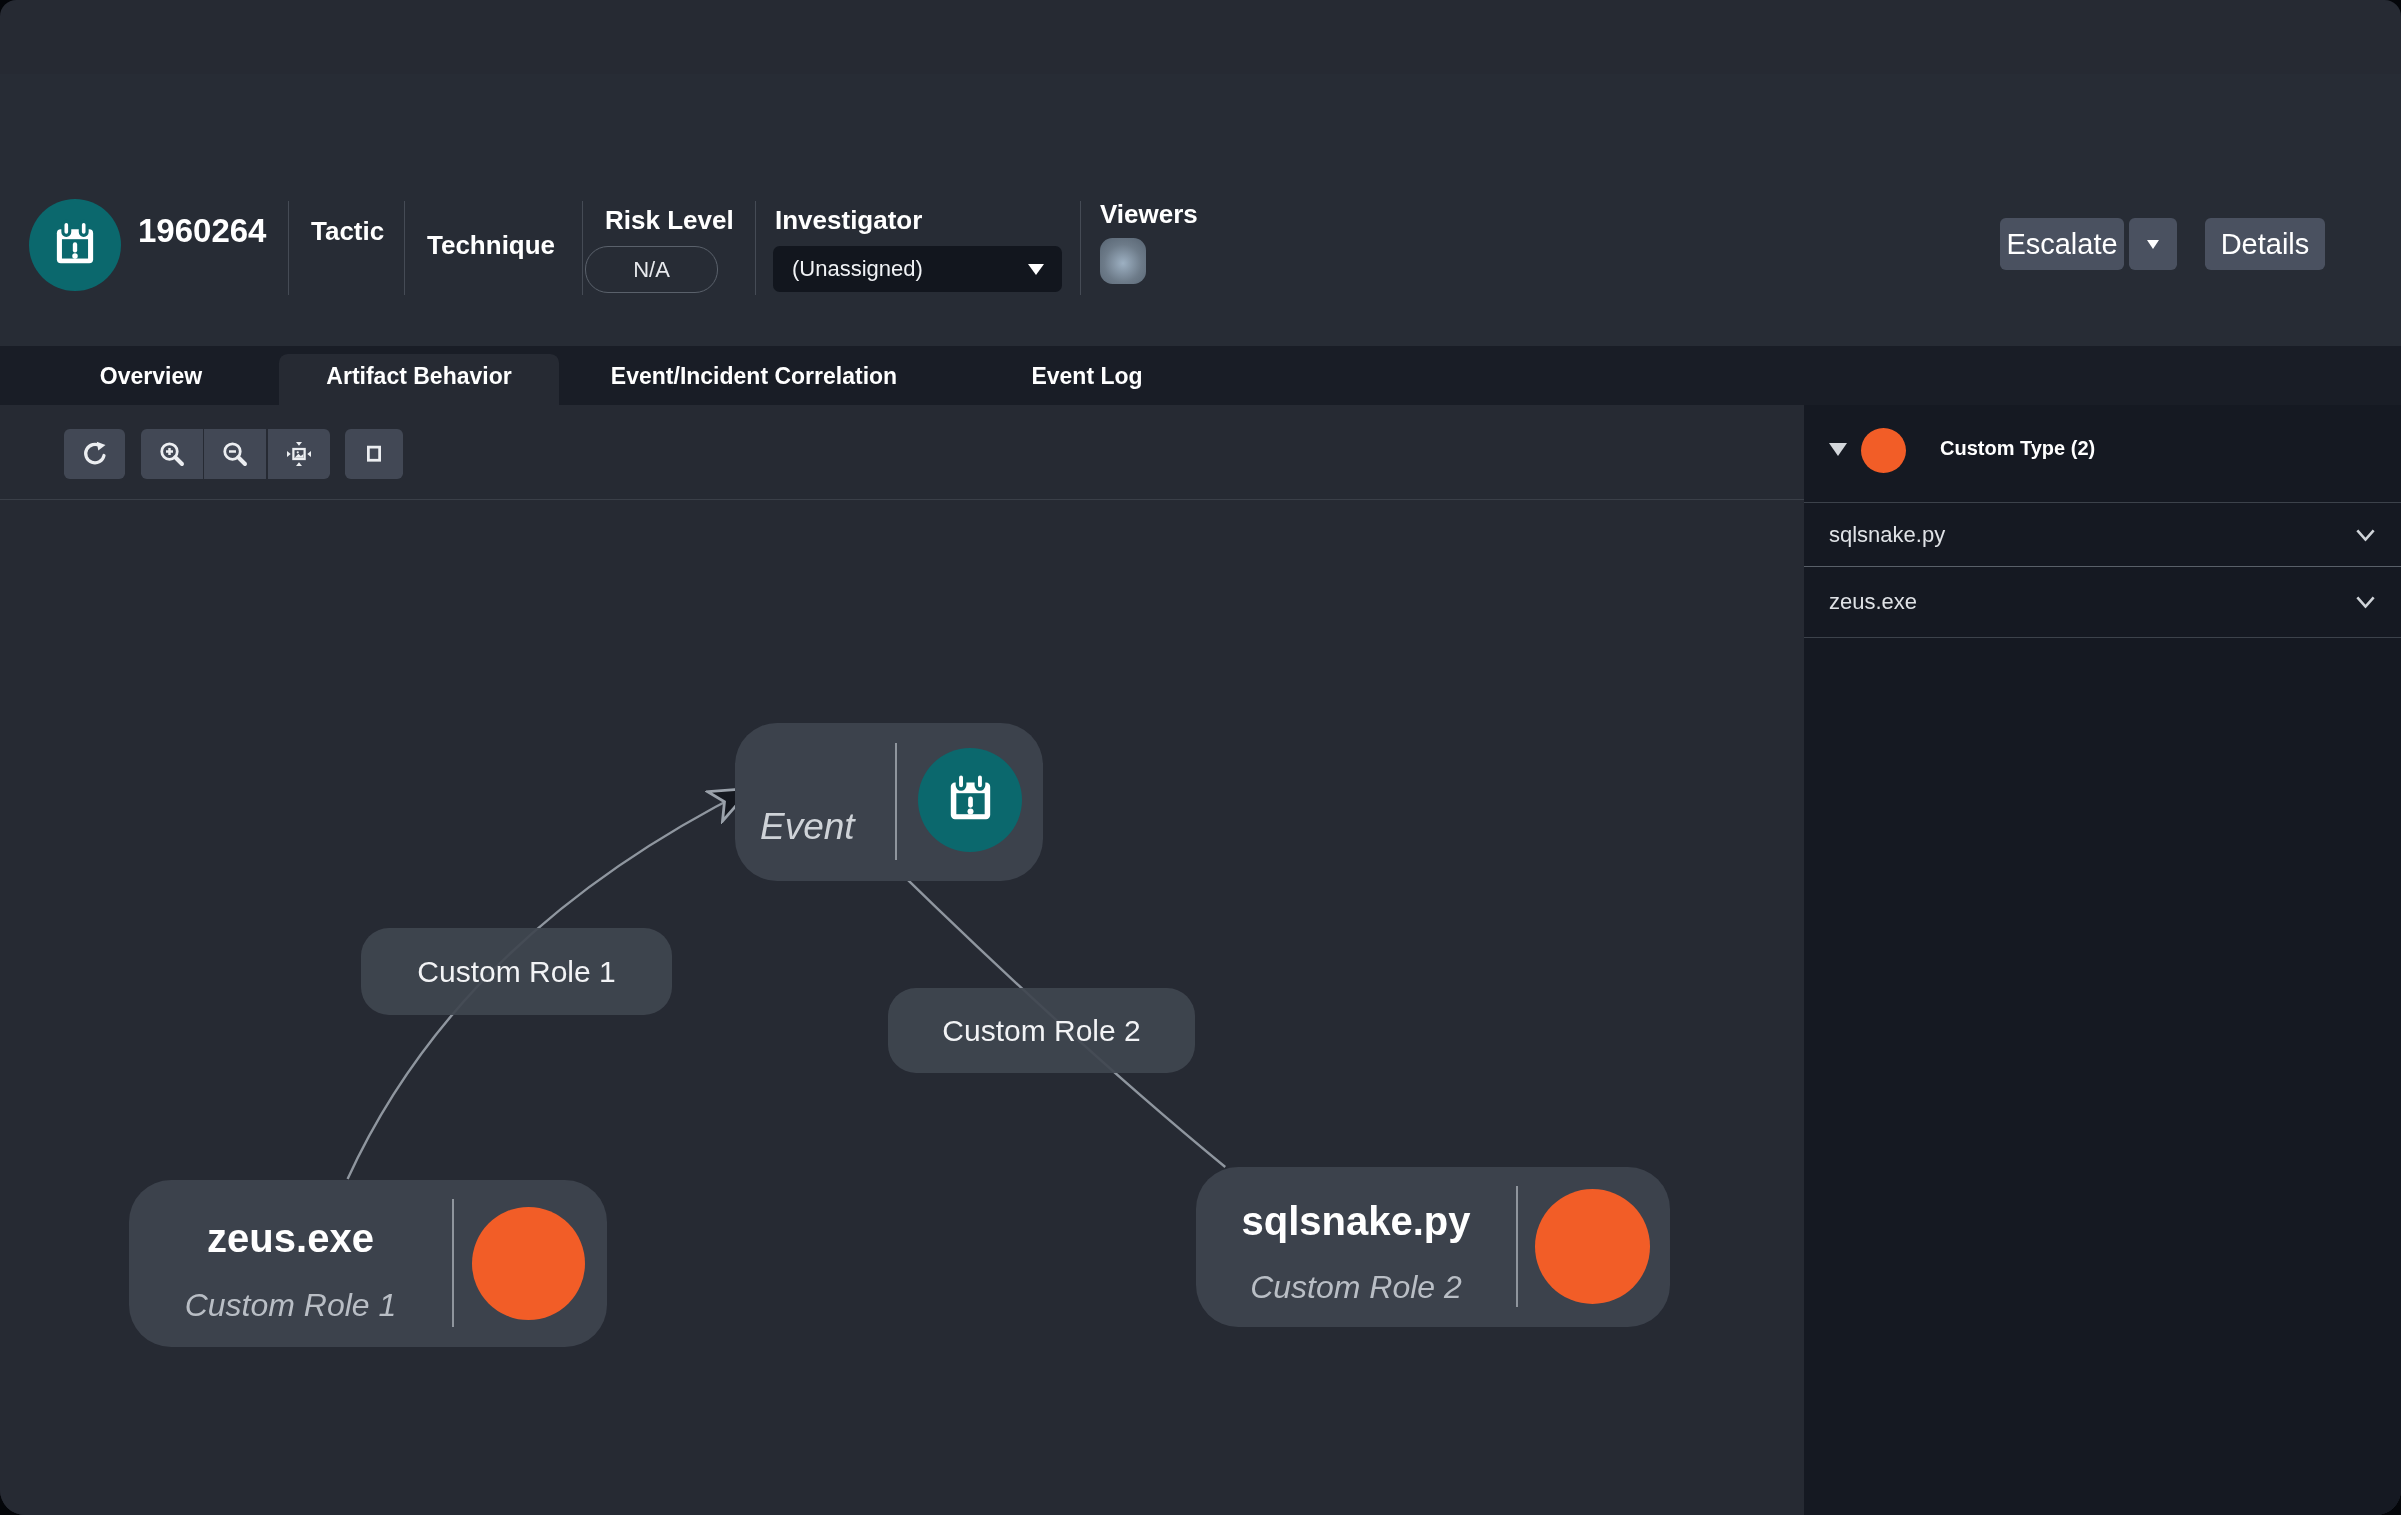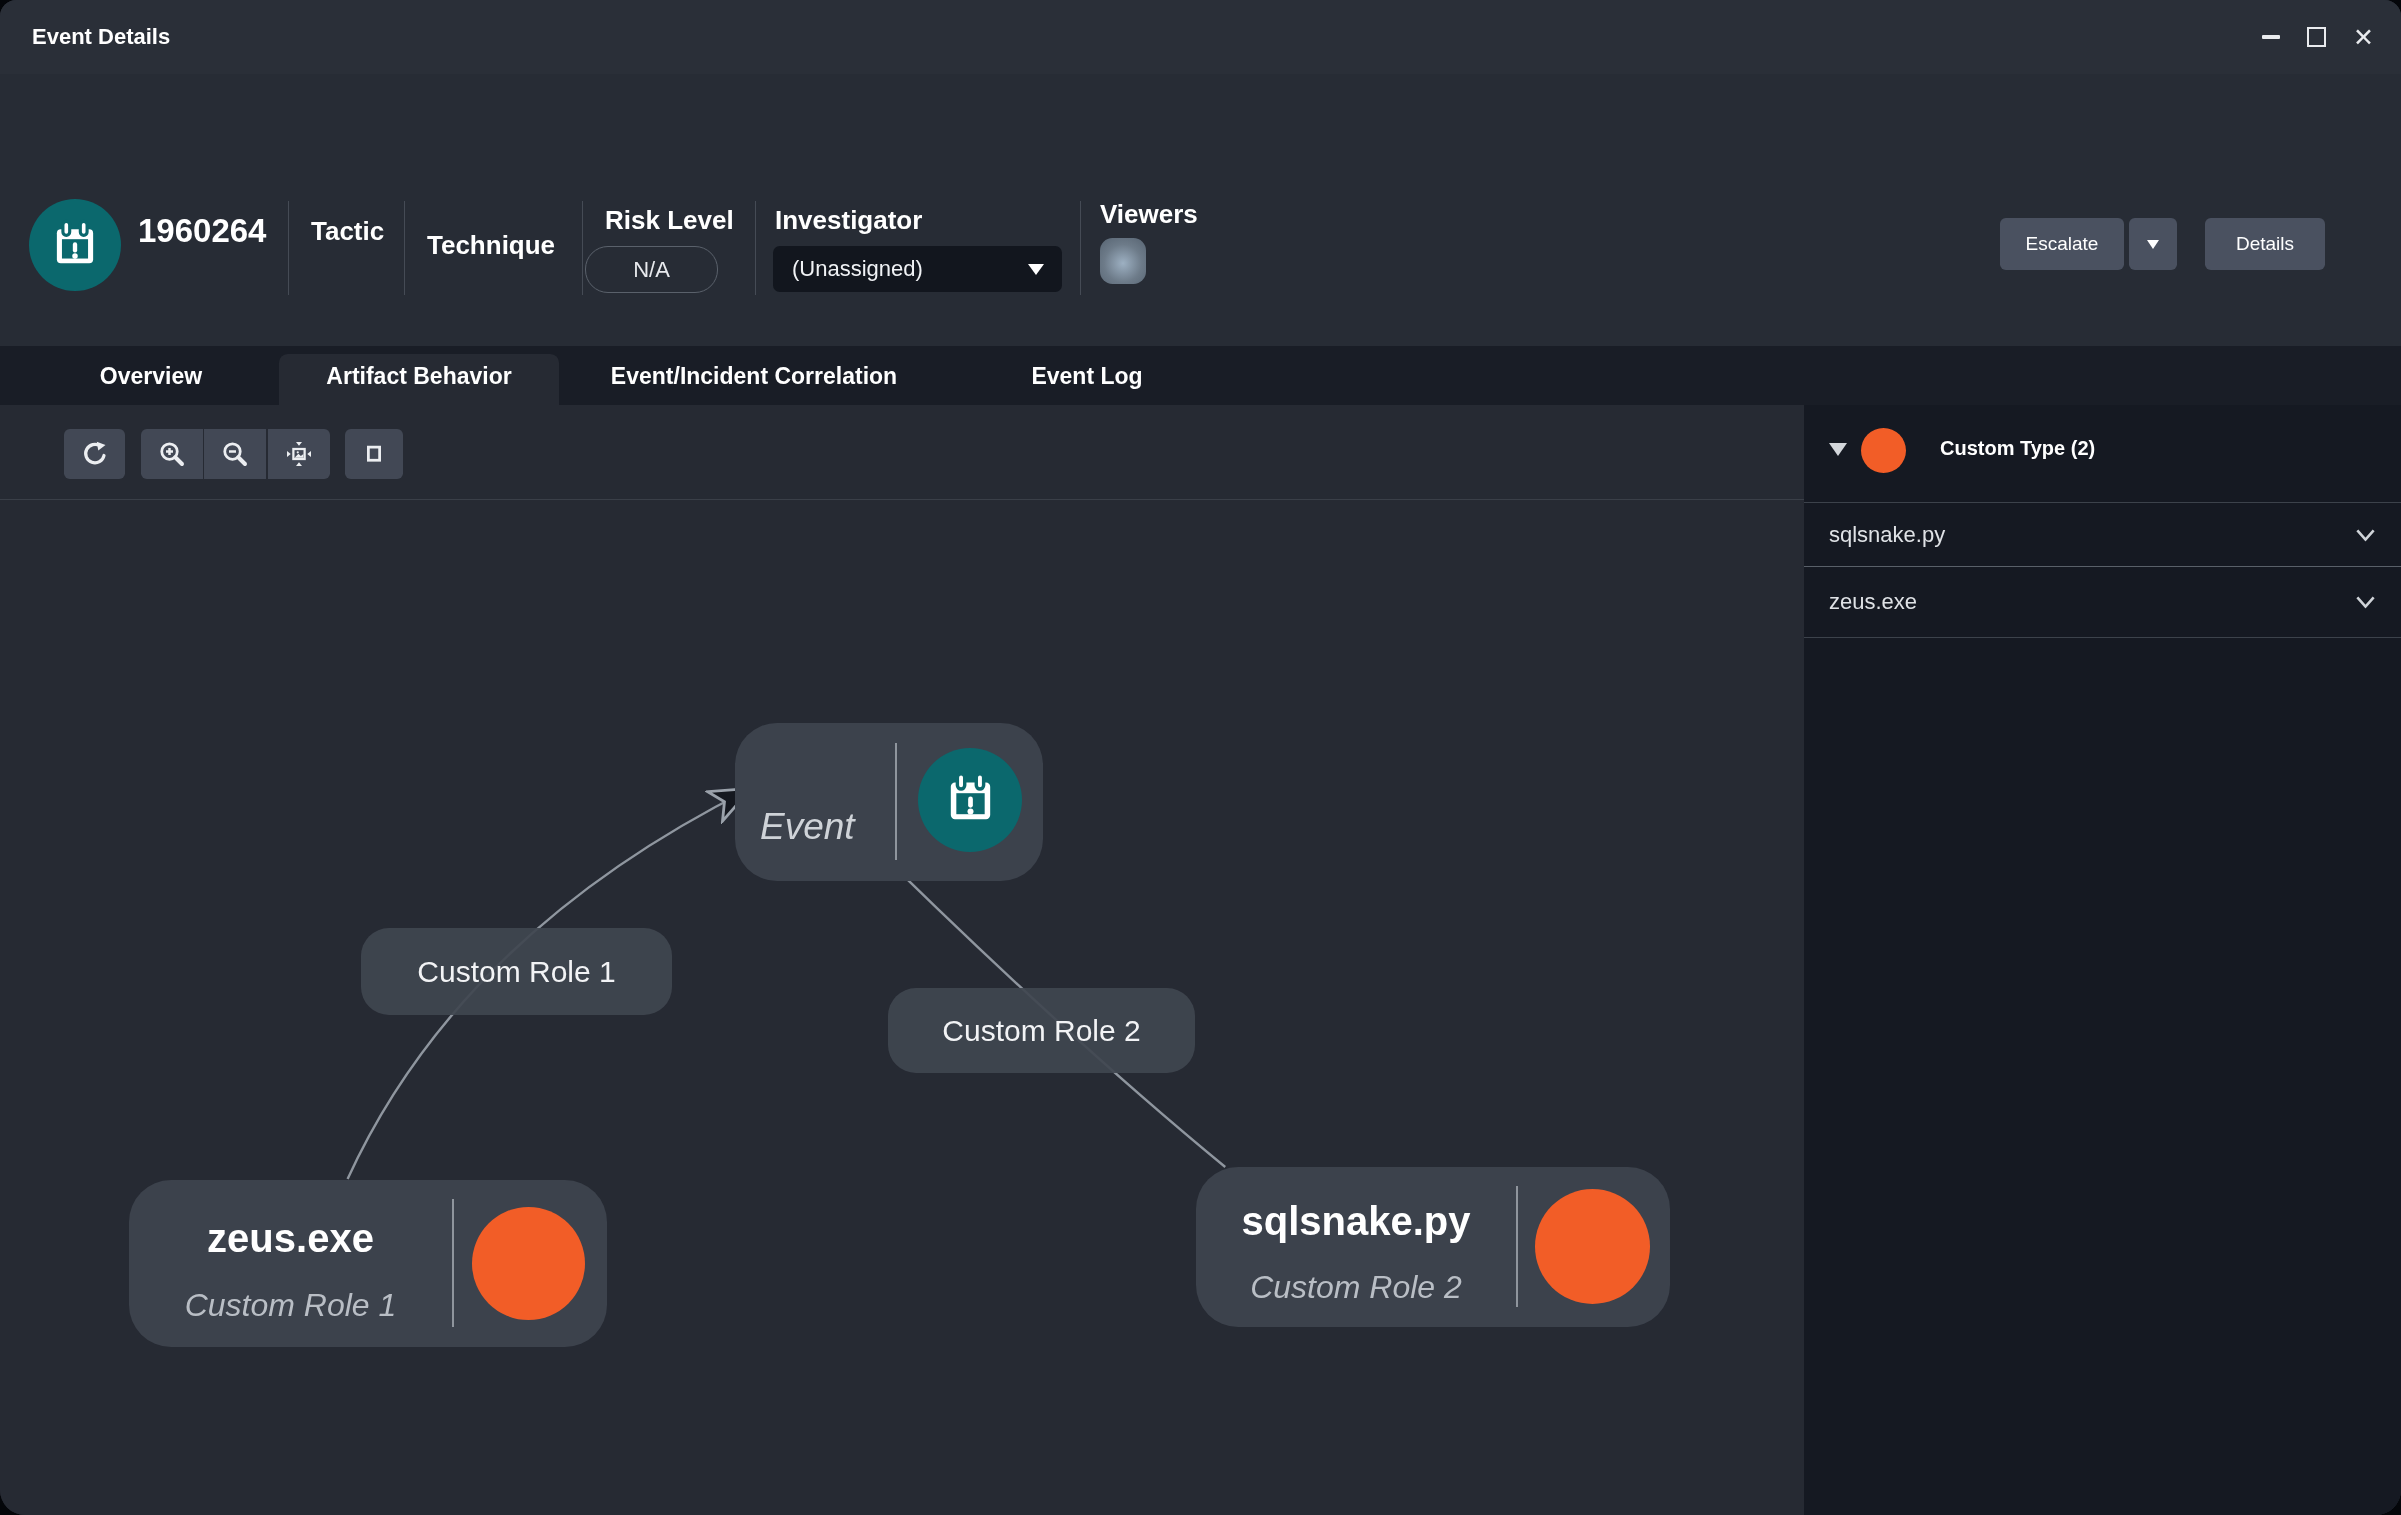--- a/index.html
+++ b/index.html
@@ -25,21 +25,21 @@
     border-radius:23px;display:flex;align-items:center;justify-content:center;color:#e8eaee;font-size:22px;}
   .inv-select{position:absolute;left:773px;top:172px;width:289px;height:46px;background:#12161e;
     border-radius:6.7px;display:flex;align-items:center;color:#f0f2f5;font-size:22px;cursor:pointer;}
   .inv-select .val{margin-left:19px;}
   .caret-down{width:0;height:0;border-left:8.2px solid transparent;border-right:8.2px solid transparent;
     border-top:11.5px solid #ffffff;}
   .inv-caret{position:absolute;right:18px;top:18px;}
   .avatar{position:absolute;left:1100px;top:164px;width:46px;height:46px;border-radius:12.5px;
     background:radial-gradient(circle at 50% 55%, #9db0c2 0%, #6d7b89 55%, #566371 100%);}
   .act-btn{position:absolute;top:144px;height:52px;background:#4a5160;border-radius:5.8px;color:#ffffff;
-    font-size:19px;display:flex;align-items:center;justify-content:center;cursor:pointer;}
+    font-size:29px;display:flex;align-items:center;justify-content:center;cursor:pointer;}
   
   .tabstrip{position:absolute;left:0;top:346px;width:100%;height:59px;background:#191d26;}
   .active-tab-bg{position:absolute;left:279px;top:8.2px;width:280px;height:51px;background:#262a33;
     border-radius:8.7px 8.7px 0 0;}
   .tab-label{position:absolute;top:17.3px;transform:translateX(-50%);color:#ffffff;font-size:23px;
     font-weight:bold;white-space:nowrap;cursor:pointer;}
   
   .main-canvas{position:absolute;left:0;top:405px;width:1804px;height:1110px;background:#262a33;}
   .toolbar-divider{position:absolute;left:0;top:499px;width:1804px;height:1.4px;background:#3a3f48;}
   .tool-btn{background:#424855;display:flex;align-items:center;justify-content:center;cursor:pointer;}
@@ -68,32 +68,20 @@
   .sb-row .lbl{margin-left:25px;color:#dfe2e6;font-size:22px;}
   .sb-chevron{position:absolute;right:25px;top:50%;transform:translateY(-50%);}
   .sb-div{position:absolute;left:0;width:597px;height:1px;background:#3c424b;}
   .icon-svg{display:block;}
 </style>
 </head>
 <body>
 
 <div class="window">
 
-  <div class="titlebar">
-    <div class="title-text">Event Details</div>
-    <div class="winbtn" style="left:2244px;">
-      <div class="min-glyph"></div>
-    </div>
-    <div class="winbtn" style="left:2290px;">
-      <div class="max-glyph"></div>
-    </div>
-    <div class="winbtn" style="left:2337px;">
-      <div class="close-glyph">✕</div>
-    </div>
-  </div>
 
   <div class="header">
     <div class="badge-circle hdr-icon">
       <svg class="icon-svg" width="58" height="58" viewBox="0 0 24 24">
         <rect x="4.5" y="5.5" width="15" height="14" rx="1.6" fill="#ffffff"></rect>
         <rect x="7" y="2.2" width="2.8" height="5.8" rx="1.4" fill="#ffffff" stroke="#0b686d" stroke-width="1.3"></rect>
         <rect x="14.2" y="2.2" width="2.8" height="5.8" rx="1.4" fill="#ffffff" stroke="#0b686d" stroke-width="1.3"></rect>
         <rect x="6.6" y="9.6" width="10.8" height="8" fill="#0b686d"></rect>
         <rect x="11.1" y="10.9" width="1.8" height="4.2" rx="0.9" fill="#ffffff"></rect>
         <circle cx="12" cy="16.6" r="1.15" fill="#ffffff"></circle>

